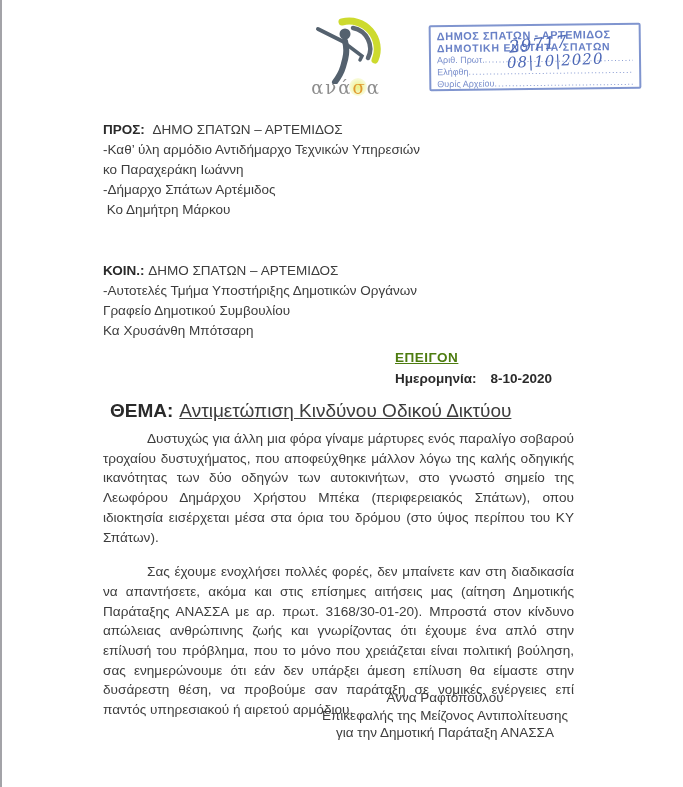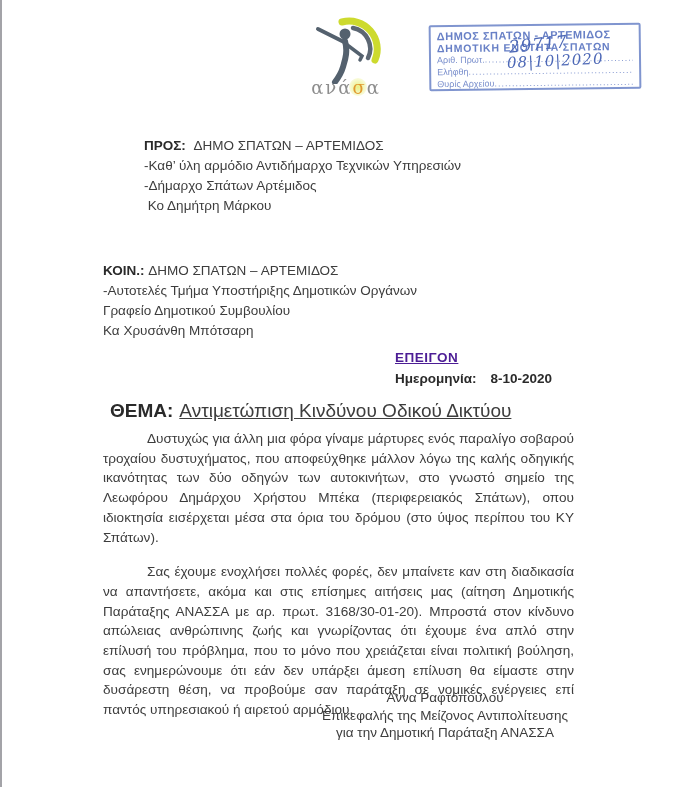--- a/index.html
+++ b/index.html
@@ -80,26 +80,26 @@
   }
   .hand-date {
     left: 76px; top: 26px;
     font-size: 15px; transform: rotate(-2deg);
     letter-spacing: 1px;
   }
 
   
   .block { position: absolute; left: 103px; font-size: 13.5px; line-height: 20px; color: #3d3d3d; }
   .b { font-weight: bold; color: #2a2a2a; }
-  .to-block   { top: 136px; margin-left: 41px; }
+  .to-block   { top: 120px; }
   .cc-block   { top: 261px; }
   .addr-line { white-space: pre; }
 
   .urgent-block { position: absolute; left: 395px; top: 348px; font-size: 13.5px; line-height: 20px; }
-  .urgent-label { font-weight: bold; text-decoration: underline; color: #4c1d95; letter-spacing: 0.5px; }
+  .urgent-label { font-weight: bold; text-decoration: underline; color: #4d7c0f; letter-spacing: 0.5px; }
   .date-row { font-weight: bold; color: #2a2a2a; margin-top: 1px; }
   .date-value { margin-left: 14px; }
 
   .subject-row { position: absolute; left: 110px; top: 400px; font-size: 19px; }
   .subject-text { text-decoration: underline; margin-left: 6px; }
 
   .body-text {
     position: absolute; left: 103px; top: 429px; width: 479px;
     font-size: 13.6px; line-height: 19.7px;
     text-align: justify;
@@ -150,20 +150,21 @@
     <span>Θυρίς Αρχείου</span>
     <span class="dots">......................................................</span>
   </div>
   <div class="hand hand-number">29717</div>
   <div class="hand hand-date">08|10|2020</div>
 </div>
 
 <div class="block to-block">
   <div class="addr-line"><span class="b">ΠΡΟΣ:</span><span>&nbsp;&nbsp;</span><span>ΔΗΜΟ ΣΠΑΤΩΝ – ΑΡΤΕΜΙΔΟΣ</span></div>
   <div class="addr-line">-Καθ’ ύλη αρμόδιο Αντιδήμαρχο Τεχνικών Υπηρεσιών</div>
+  <div class="addr-line">κο Παραχεράκη Ιωάννη</div>
   <div class="addr-line">-Δήμαρχο Σπάτων Αρτέμιδος</div>
   <div class="addr-line"> Κο Δημήτρη Μάρκου</div>
 </div>
 
 <div class="block cc-block">
   <div class="addr-line"><span class="b">ΚΟΙΝ.:</span><span>&nbsp;</span><span>ΔΗΜΟ ΣΠΑΤΩΝ – ΑΡΤΕΜΙΔΟΣ</span></div>
   <div class="addr-line">-Αυτοτελές Τμήμα Υποστήριξης Δημοτικών Οργάνων</div>
   <div class="addr-line">Γραφείο Δημοτικού Συμβουλίου</div>
   <div class="addr-line">Κα Χρυσάνθη Μπότσαρη</div>
 </div>

